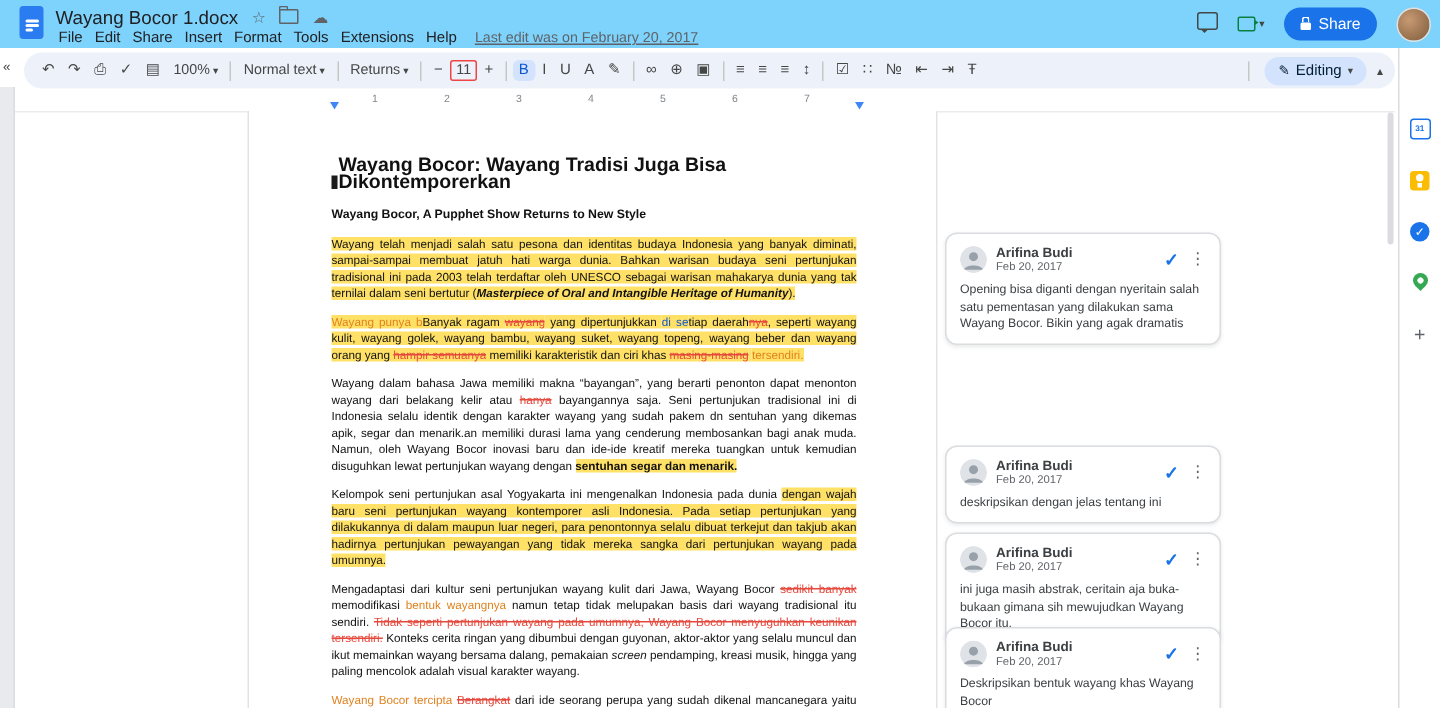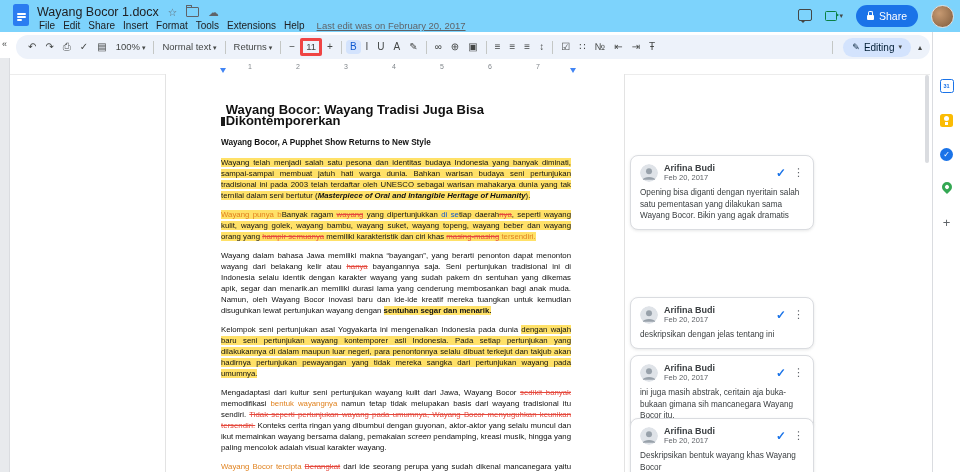--- a/index.html
+++ b/index.html
@@ -35,21 +35,21 @@
   .avatar{width:21px;height:21px;border-radius:50%;background:radial-gradient(circle at 35% 35%, #c79a72, #7d5a3c);border:1px solid #e0e0e0;}
 
   
   .menu-collapse{position:absolute;left:2px;top:39px;font-size:9px;color:#444746;}
   .toolbar{position:absolute;left:16px;right:30px;top:35px;height:24px;background:#edf2fa;border-radius:12px;display:flex;align-items:center;padding:0 8px;}
   #toolbar-items{display:flex;align-items:center;gap:1px;}
   .titem{display:flex;align-items:center;gap:2px;padding:2px 4px;border-radius:4px;color:#444746;font-size:10px;line-height:1;}
   .titem.active{background:#d3e3fd;color:#0b57d0;}
   .tglyph{font-size:10px;}
   .tlabel span:first-child{font-size:9.5px;}
-  .tbox{border:3px solid #ef4444;border-radius:2px;padding:1px 3px;font-size:9px;background:#fff0;justify-content:center;}
+  .tbox{border:1px solid #ef4444;border-radius:2px;padding:1px 3px;font-size:9px;background:#fff0;justify-content:center;}
   .tsep{width:1px;height:13px;background:#c4c7c5;margin:0 3px;display:inline-block;}
   .tb-right{margin-left:auto;display:flex;align-items:center;gap:7px;}
   .editing-pill{display:flex;align-items:center;gap:4px;background:#d3e3fd;border-radius:10px;height:19px;padding:0 9px;font-size:10px;color:#001d35;}
   .ep-ic{font-size:9px;}
   .tcollapse{font-size:8px;color:#444746;}
 
   
   .ruler{position:absolute;left:9px;right:30px;top:60px;height:14px;border-bottom:1px solid #ececec;background:#fff;}
   #ruler-marks{position:absolute;left:156px;top:0;height:14px;}
   .rnum{position:absolute;top:3px;font-size:7px;color:#80868b;}
@@ -337,21 +337,21 @@
           </svg></span>
         <div class="cmeta">
           <div class="cname">Arifina Budi</div>
           <div class="cdate">Feb 20, 2017</div>
         </div>
         <div class="cacts">
           <button class="cresolve">✓</button>
           <button class="cdots">⋮</button>
         </div>
       </div>
-      <div class="cbody">ini juga masih abstrak, ceritain aja buka-bukaan gimana sih mancanegara Wayang Bocor itu.</div>
+      <div class="cbody">ini juga masih abstrak, ceritain aja buka-bukaan gimana sih mewujudkan Wayang Bocor itu.</div>
     </div>
     <div class="ccard" style="top: 418px;">
       <div class="chead">
         <span class="cavatar"><svg viewBox="0 0 24 24" width="18" height="18">
             <circle cx="12" cy="12" r="12" fill="#dfe3e8"></circle>
             <circle cx="12" cy="9.5" r="4" fill="#98a1aa"></circle>
             <path d="M3.5 21c1.8-5 15.2-5 17 0z" fill="#98a1aa"></path>
           </svg></span>
         <div class="cmeta">
           <div class="cname">Arifina Budi</div>

